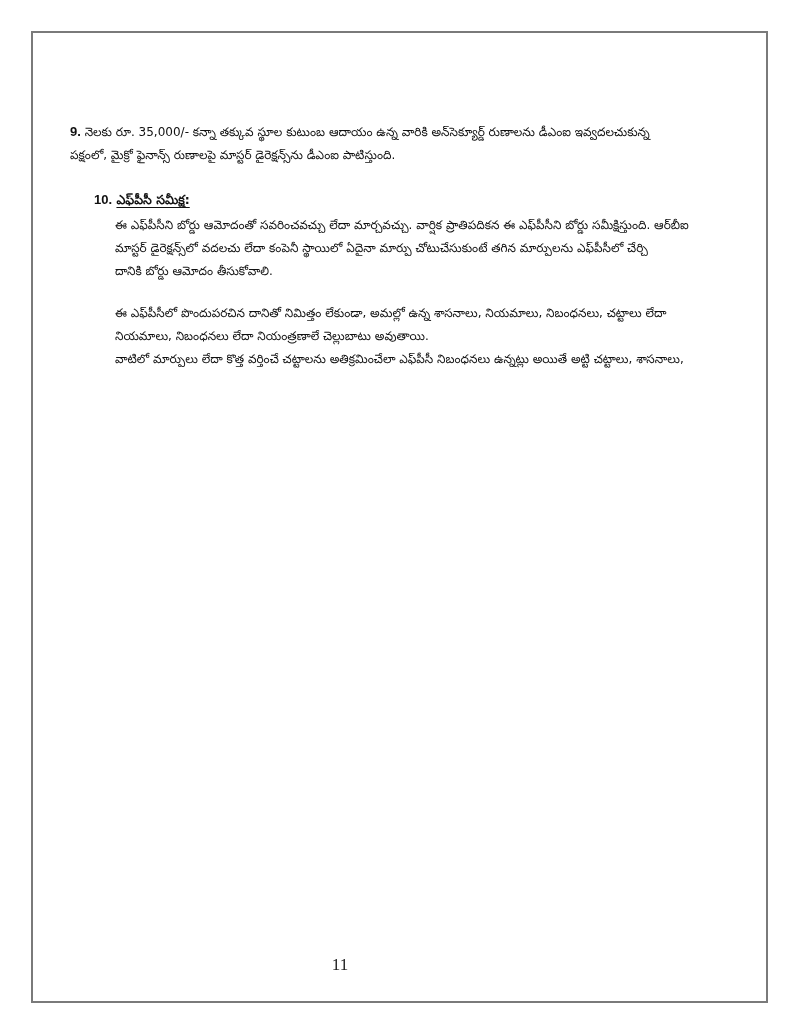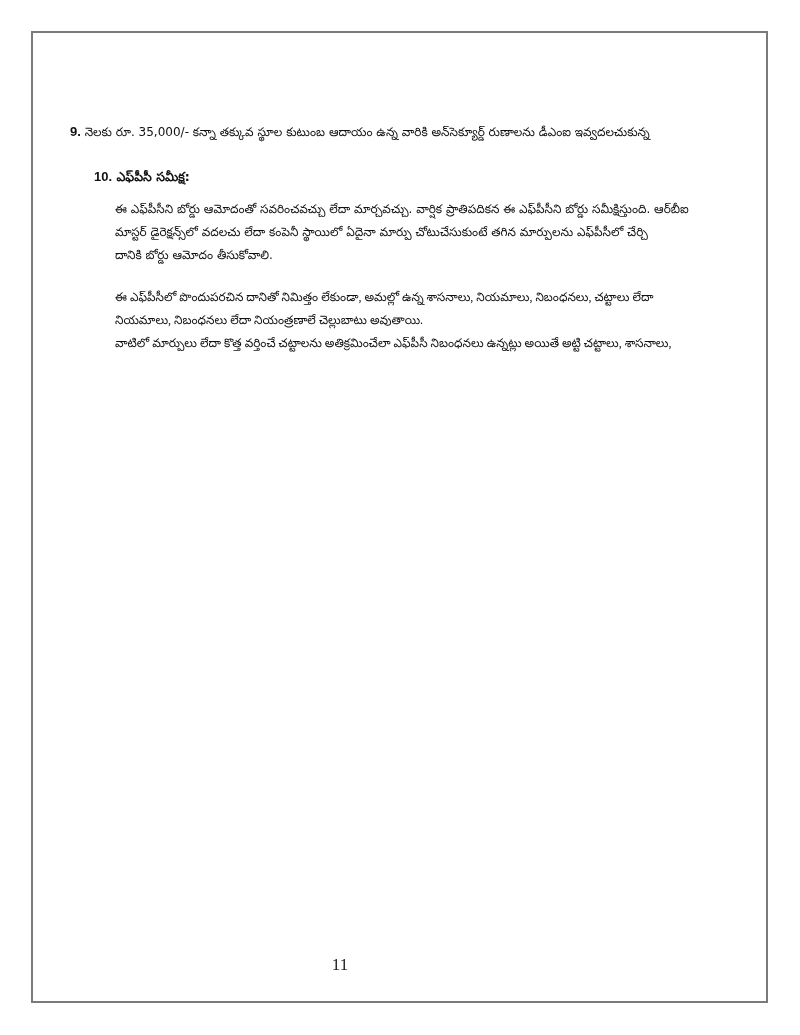--- a/index.html
+++ b/index.html
@@ -50,29 +50,29 @@
       margin-top: 21px;
       font-size: 12.5px;
       line-height: 23px;
       font-weight: bold;
     }
     .section-heading .num {
       font-size: 13px;
       margin-left: 24px;
     }
     .section-heading .title {
+      text-decoration: underline;
       text-underline-offset: 3px;
     }
     .indented {
       margin-left: 45px;
-      margin-top: 10px;
+      margin-top: 3px;
     }
     .indented + .indented {
       margin-top: 19px;
-      font-family: Liberation Serif, serif;
     }
     .page-number {
       position: absolute;
       left: 0;
       width: 680px;
       top: 955px;
       text-align: center;
       font-family: "Liberation Serif", serif;
       font-size: 17px;
       color: #222222;
@@ -80,20 +80,21 @@
   </style>
 </head>
 <body>
 
 <div class="page-border" style="border-color: rgb(122, 122, 122);"></div>
 
 <div class="content">
 
   <div class="para" style="font-size:12px;">
     <span class="line"><span class="num">9.</span> <span>నెలకు రూ. 35,000/- కన్నా తక్కువ స్థూల కుటుంబ ఆదాయం ఉన్న వారికి అన్‌సెక్యూర్డ్ రుణాలను డీఎంఐ ఇవ్వదలచుకున్న</span></span>
+    <span class="line">పక్షంలో, మైక్రో ఫైనాన్స్ రుణాలపై మాస్టర్ డైరెక్షన్స్‌ను డీఎంఐ పాటిస్తుంది.</span>
   </div>
 
   <div class="section-heading">
     <span class="num">10.</span>
     <span class="title">ఎఫ్‌పీసీ సమీక్ష:</span>
   </div>
 
   <div class="para indented">
     <span class="line">ఈ ఎఫ్‌పీసీని బోర్డు ఆమోదంతో సవరించవచ్చు లేదా మార్చవచ్చు. వార్షిక ప్రాతిపదికన ఈ ఎఫ్‌పీసీని బోర్డు సమీక్షిస్తుంది. ఆర్‌బీఐ</span>
     <span class="line">మాస్టర్ డైరెక్షన్స్‌లో వదలచు లేదా కంపెనీ స్థాయిలో ఏదైనా మార్పు చోటుచేసుకుంటే తగిన మార్పులను ఎఫ్‌పీసీలో చేర్చి</span>

